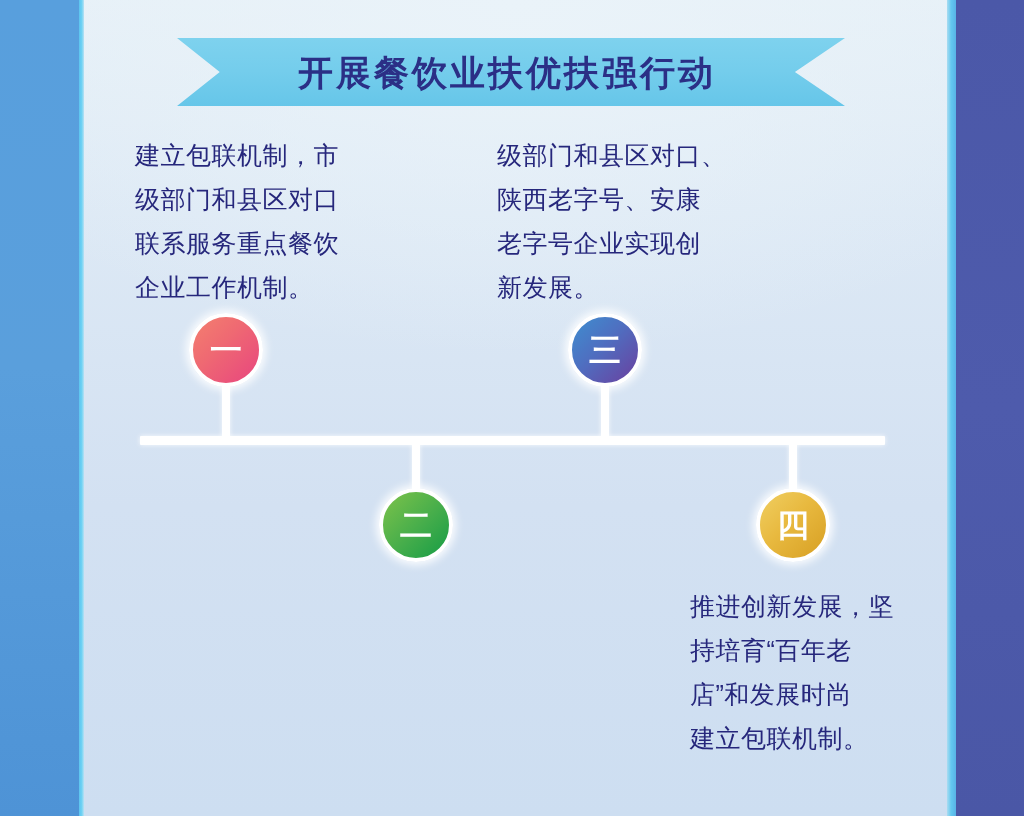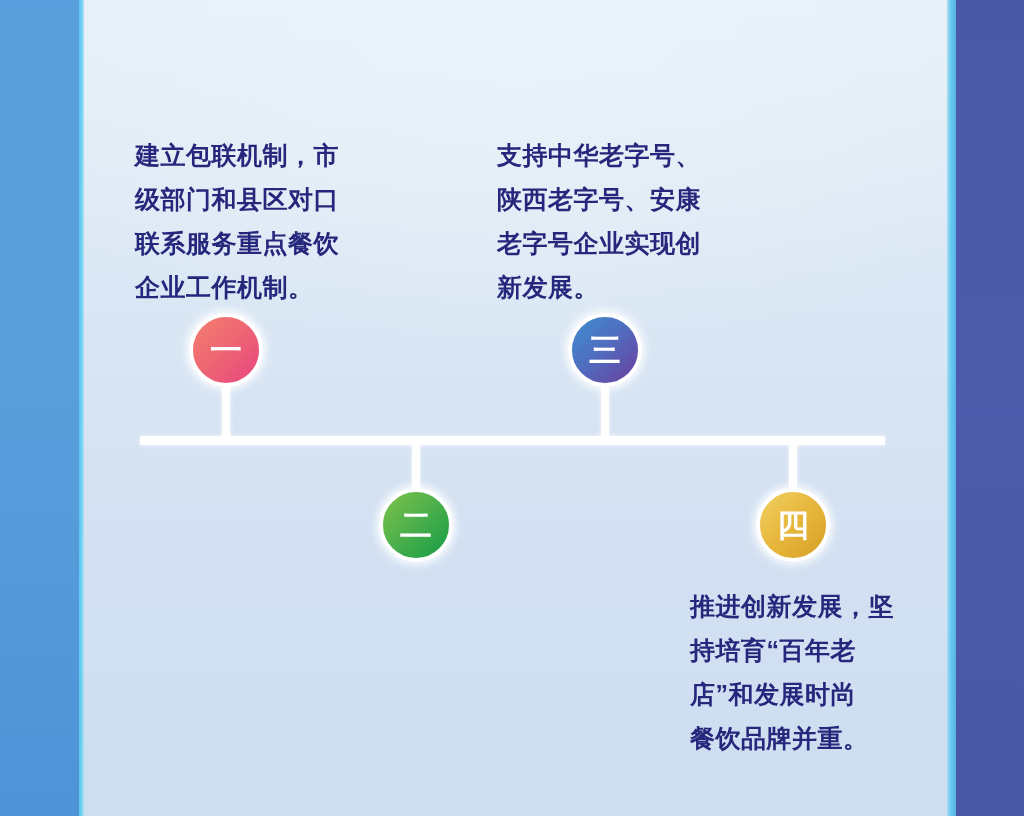--- a/index.html
+++ b/index.html
@@ -48,21 +48,21 @@
     font-size:35px;font-weight:bold;color:#2b2f86;letter-spacing:3px;
     line-height:1;white-space:nowrap;
     transform:translateX(-4px);
   }
 
   
   .txt{
     position:absolute;
     color:#26277c;
     font-size:25px;
-    font-weight:bold;
+    font-weight:normal;
     line-height:44px;
     letter-spacing:0.5px;
     white-space:pre-line;
   }
   #txt1{left:51px;top:133px;width:250px;}
   #txt3{left:413px;top:133px;width:240px;}
   #txt2{left:226px;top:584px;width:250px;}
   #txt4{left:606px;top:584px;width:250px;}
 
   
@@ -103,33 +103,36 @@
 </head>
 <body>
 
 <div id="poster">
 
   <div class="band-left"></div>
   <div class="band-left-edge"></div>
 
   <div class="canvas">
 
+    <div class="ribbon">
+      <div class="ribbon-title">开展餐饮业扶优扶强行动</div>
+    </div>
 
     <div class="txt" id="txt1">建立包联机制，市
 级部门和县区对口
 联系服务重点餐饮
 企业工作机制。</div>
-    <div class="txt" id="txt3">支持中华老字号、
+    <div class="txt" id="txt3">级部门和县区对口、
 陕西老字号、安康
 老字号企业实现创
 新发展。</div>
     <div class="txt" id="txt4">推进创新发展，坚
 持培育“百年老
 店”和发展时尚
-餐饮品牌并重。</div>
+建立包联机制。</div>
 
     <div class="tl-line"></div>
 
     <div class="stem stem-up-1"></div>
     <div class="stem stem-up-3"></div>
     <div class="stem stem-dn-2"></div>
     <div class="stem stem-dn-4"></div>
 
     <div class="node" id="node1">
       <span>一</span>

